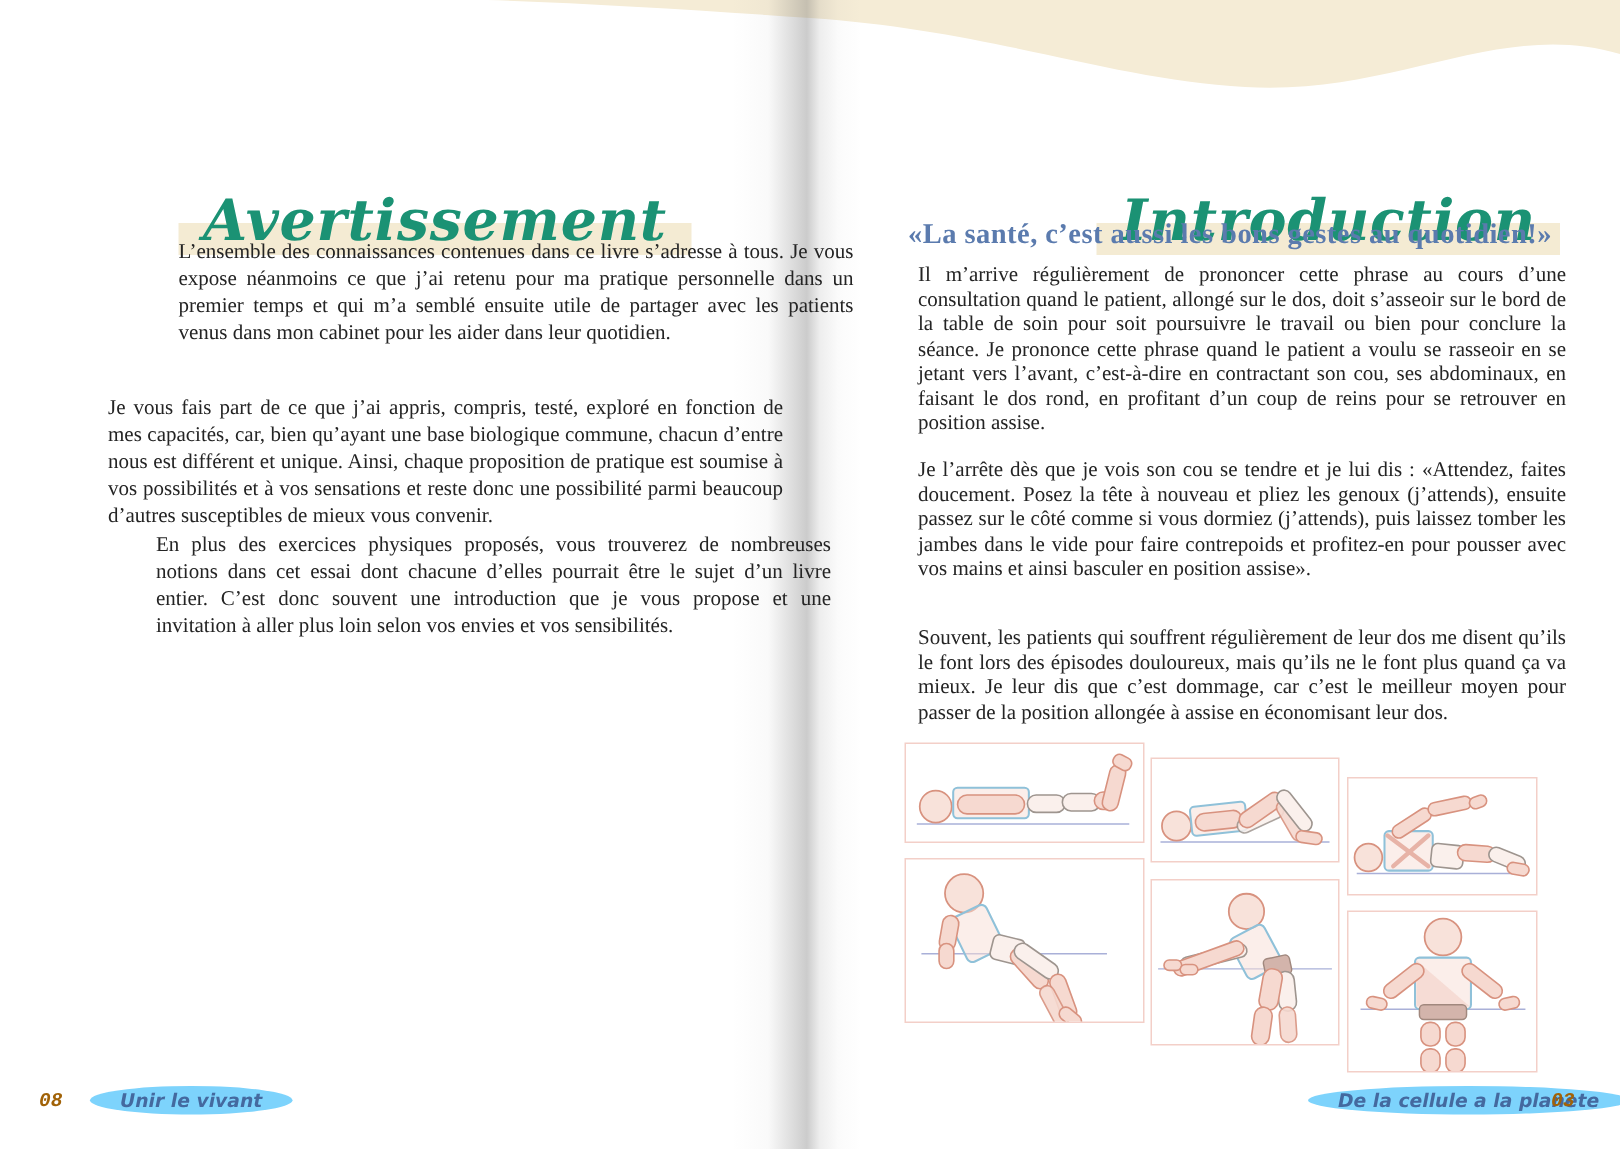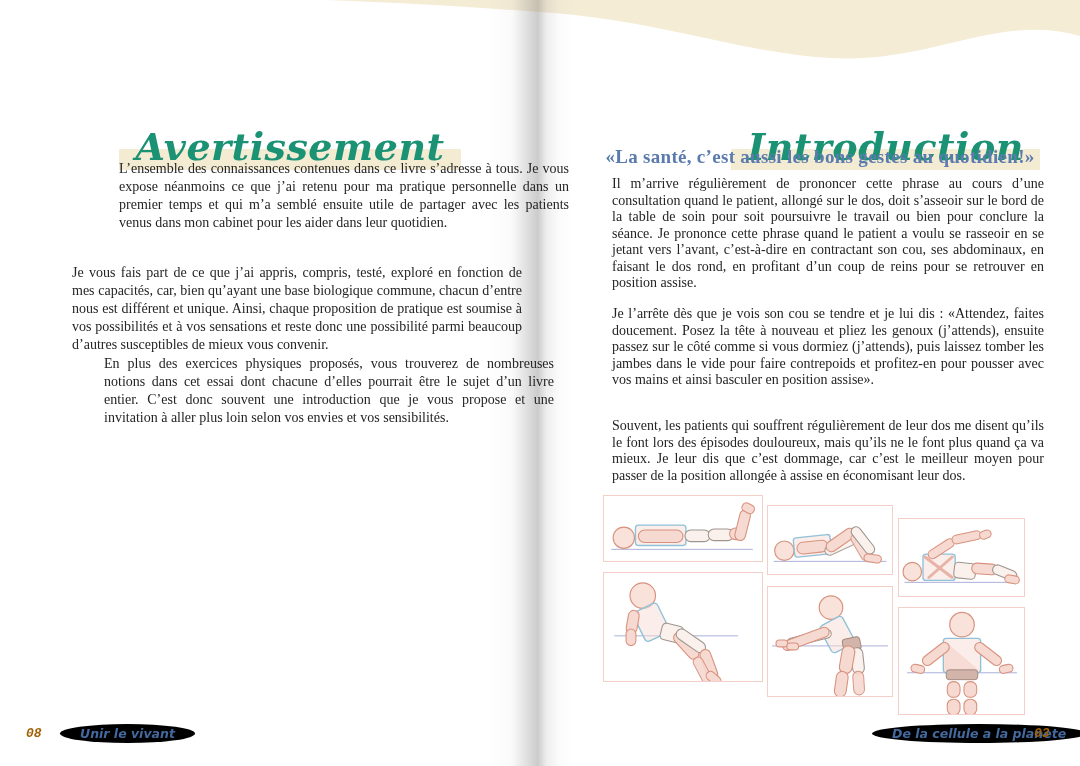--- a/index.html
+++ b/index.html
@@ -26,21 +26,21 @@
     font-weight:bold; font-size:19px; color:#5b7bae; letter-spacing:0.3px; }
 
   .para { position:absolute; font-size:14px; color:#242424; text-align:justify; }
   .para.lp { left:72px;  width:450px; line-height:18px;  }
   .para.rp { left:612px; width:432px; line-height:16.5px; }
 
   .pagenum { position:absolute; top:726px; font-family:Liberation Mono, monospace;
     font-style:italic; font-weight:bold; font-size:13px; color:#a16207; }
   .footer-tag { position:absolute; top:724px; font-family:"DejaVu Sans", sans-serif;
     font-style:italic; font-weight:bold; font-size:12.5px; color:#44699f;
-    background:#000000; border-radius:50%; padding:2px 20px; white-space:nowrap; }
+    background:#7dd3fc; border-radius:50%; padding:2px 20px; white-space:nowrap; }
 
   .panel { position:absolute; background:#ffffff; border:1px solid #f3cfc8; }
   .panel svg { width:100%; height:100%; display:block; }
 
   
   .f-ground { stroke:#a9b0d8; stroke-width:1; }
   .f-head  { fill:#f8e2da; stroke:#d8927f; stroke-width:1.2; }
   .f-limb  { fill:#f6d9d0; stroke:#d8927f; stroke-width:1.1; }
   .f-limb2 { fill:#faf0ec; stroke:#9e958f; stroke-width:1.1; }
   .f-torso { fill:rgba(247,222,214,0.5); stroke:#8fc1d9; stroke-width:1.4; }

